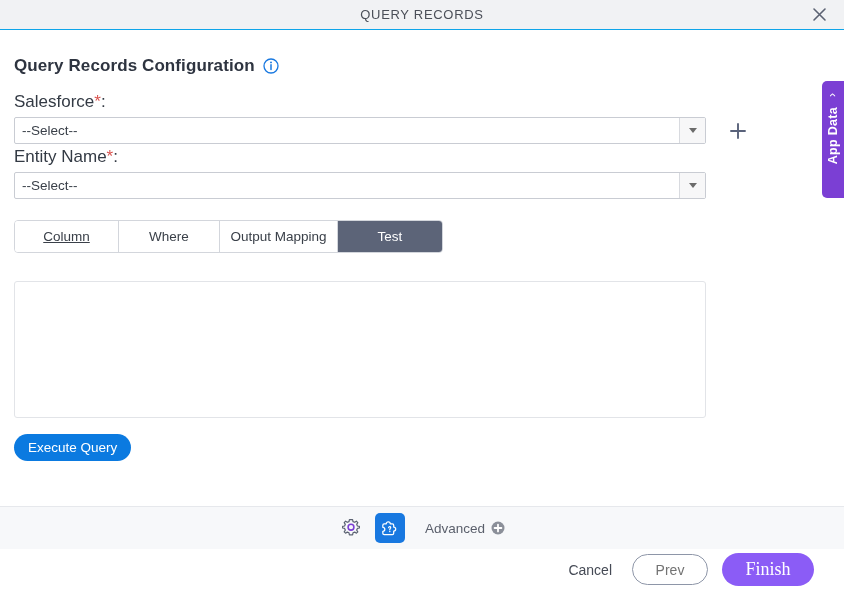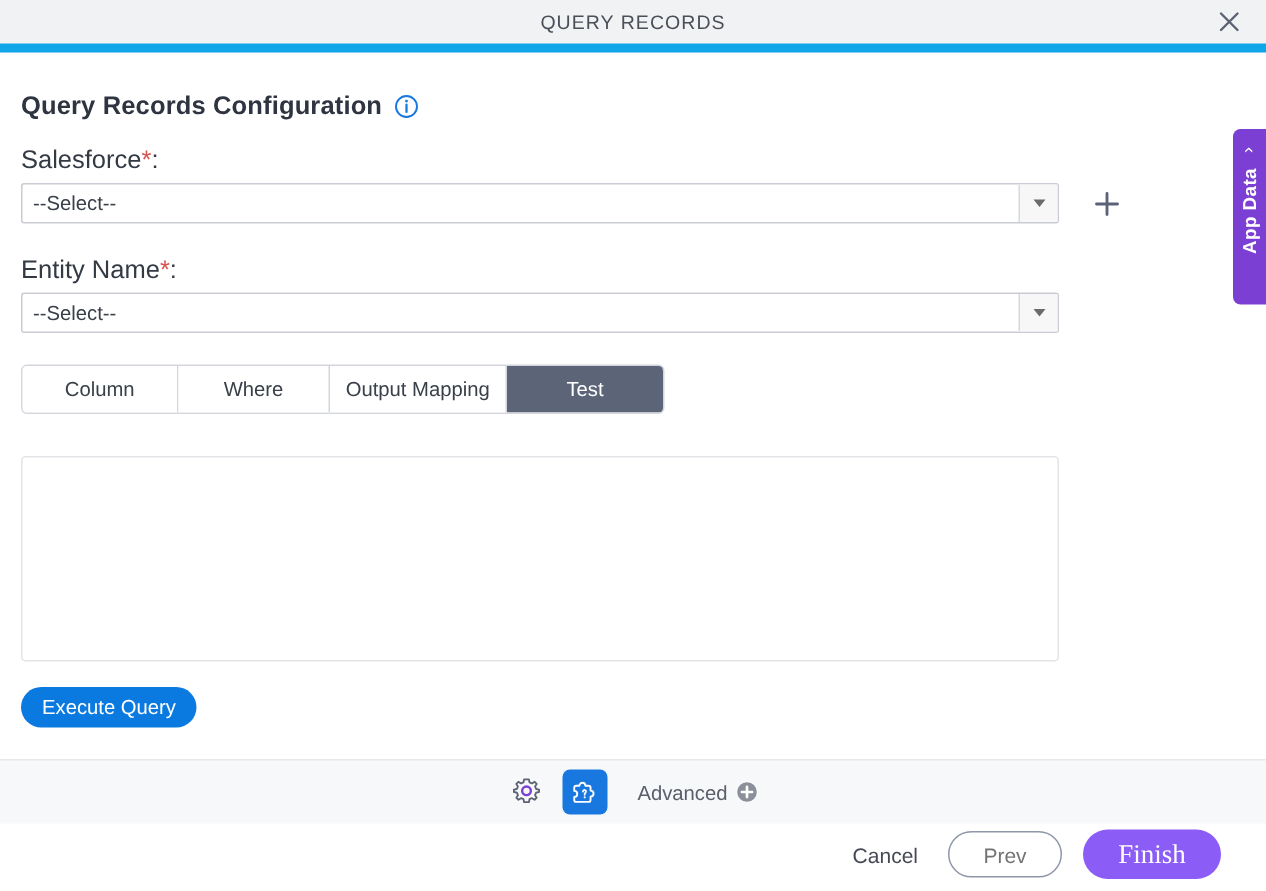--- a/index.html
+++ b/index.html
@@ -14,21 +14,21 @@
     font-family: "Liberation Sans", sans-serif;
     color: #333333;
     overflow: hidden;
     position: relative;
   }
 
   
   .titlebar {
     height: 29px;
     background: #f1f2f4;
-    border-bottom: 6px solid #0ea5e9;
+    border-bottom: 1px solid #0ea5e9;
     display: flex;
     align-items: center;
     justify-content: center;
     position: relative;
   }
   .titlebar-title {
     font-size: 13px;
     letter-spacing: 0.7px;
     color: #4b4f58;
     font-weight: 400;
@@ -80,21 +80,21 @@
     color: #333a44;
     margin-bottom: 5px;
     display: block;
   }
   .req-star { color: #d9534f; }
 
   .field-row {
     display: flex;
     align-items: center;
     gap: 22px;
-    margin-bottom: 21px;
+    margin-bottom: 3px;
   }
 
   .select-box {
     width: 692px;
     height: 27px;
     border: 1px solid #c9ccd3;
     background: #ffffff;
     border-radius: 2px;
     display: flex;
     align-items: stretch;
@@ -161,21 +161,21 @@
     border-right: 1px solid #d3d6dc;
     cursor: pointer;
     user-select: none;
     box-sizing: border-box;
   }
   .tab:last-child { border-right: none; }
   .tab.active {
     background: #5c6478;
     color: #ffffff;
   }
-  .tab-col   { width: 104px; }
+  .tab-col   { width: 104px; text-decoration: underline; }
   .tab-where { width: 101px; }
   .tab-out   { width: 118px; }
   .tab-test  { width: 104px; }
 
   
   .result-area {
     margin-top: 28px;
     width: 692px;
     height: 137px;
     border: 1px solid #e2e4e8;

